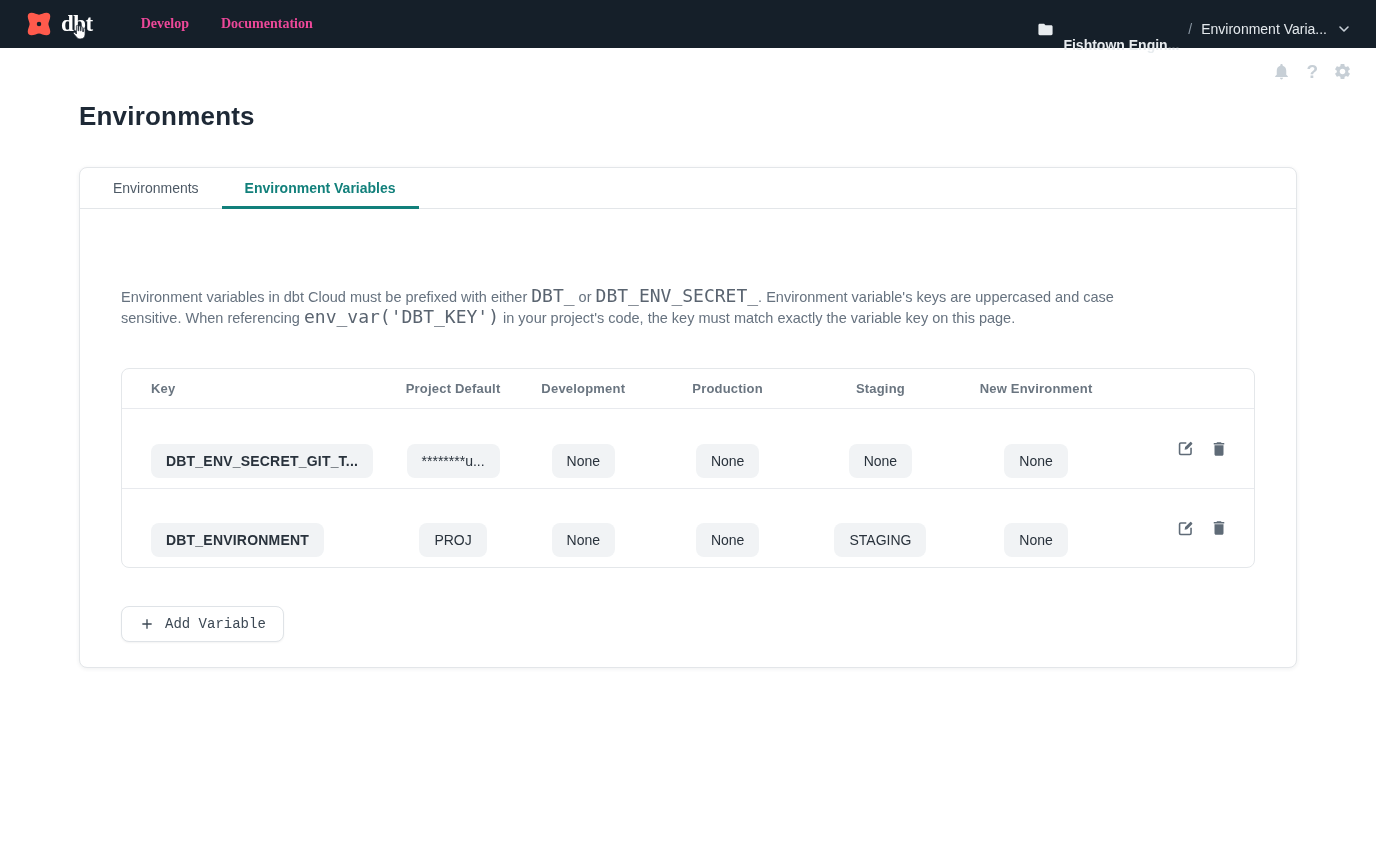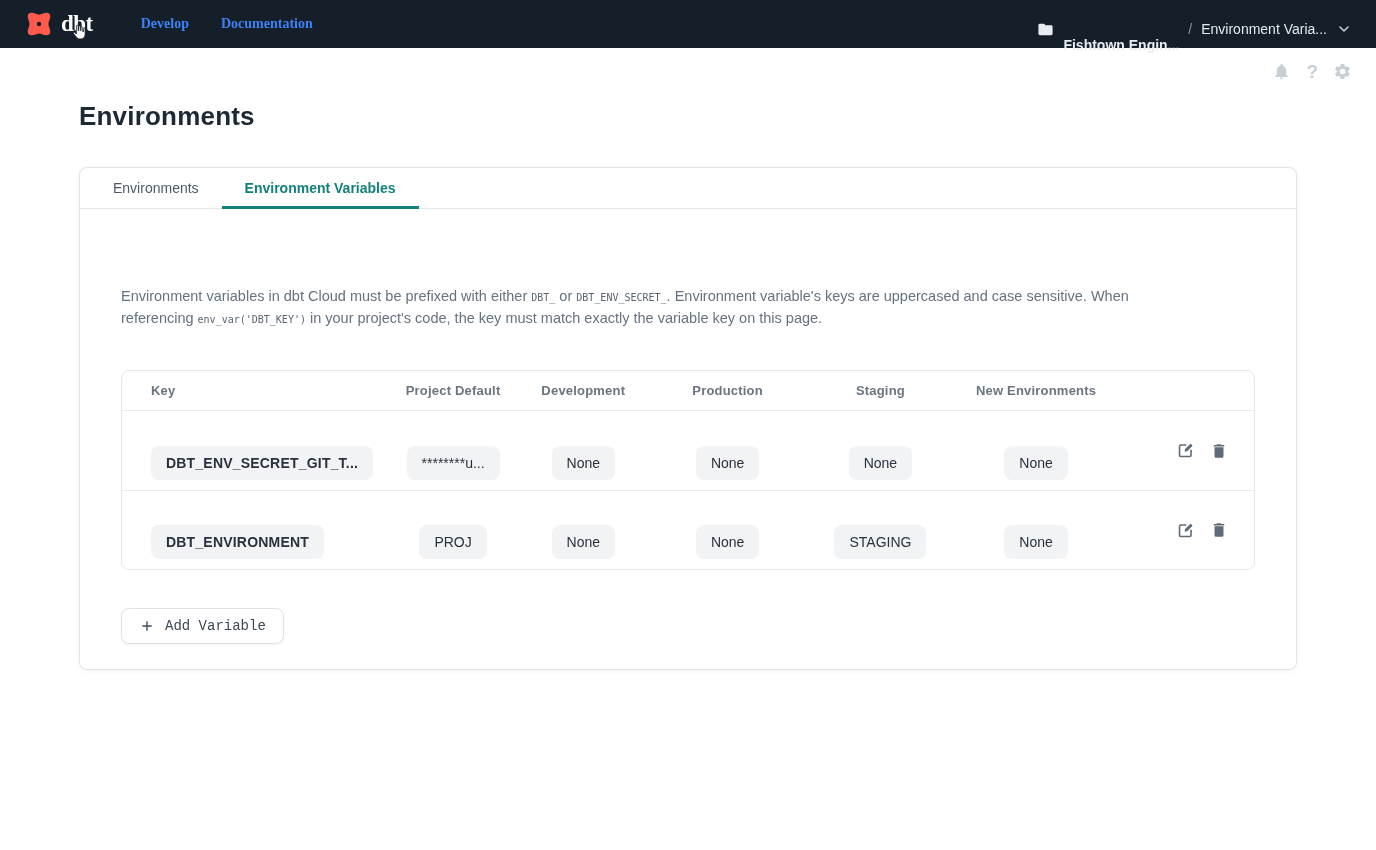--- a/index.html
+++ b/index.html
@@ -9,21 +9,21 @@
   
   .navbar { height: 48px; background: #151f29; display: flex; align-items: center;
     justify-content: space-between; padding: 0 24px; position: relative; }
   .nav-left { display: flex; align-items: center; gap: 32px; height: 100%; font-family: Liberation Serif, serif; }
   .logo { display: flex; align-items: center; gap: 7px; position: relative; cursor: pointer; text-decoration: none; }
   .logo-mark { width: 30px; height: 30px; }
   .logo-text { color: #ffffff; font-weight: 700; font-size: 23px; letter-spacing: -0.5px; }
   .cursor-hand { position: absolute; left: 46px; top: 15px; width: 17px; height: 17px; }
   .nav-links { display: flex; height: 48px; }
   .nav-link { display: flex; align-items: center; gap: 7px; padding: 0 16px; height: 48px;
-    color: #3b82f6; font-weight: 700; font-size: 14px; position: relative; cursor: pointer; text-decoration: none; }
+    color: #ec4899; font-weight: 700; font-size: 14px; position: relative; cursor: pointer; text-decoration: none; }
   .nav-link.active { color: #33d1c6; }
   .nav-link.active::after { content: ""; position: absolute; left: 0; right: 0; bottom: 0;
     height: 3px; background: #33d1c6; }
   .chev { width: 14px; height: 14px; }
 
   .nav-right { display: flex; align-items: flex-end; gap: 9px; flex-direction: column; }
   .beta-badge { display: flex; align-items: center; gap: 8px; padding: 5px 11px;
     border: 2px solid #2bd2c7; border-radius: 8px; background: transparent;
     color: #2bd2c7; font-weight: 700; font-size: 13px; cursor: pointer;
     font-family: "Liberation Sans", sans-serif; }
@@ -50,21 +50,21 @@
     position: relative; cursor: pointer; background: none; border: none;
     font-family: "Liberation Sans", sans-serif; }
   .tab.active { color: #12807b; font-weight: 700; }
   .tab.active::after { content: ""; position: absolute; left: 0; right: 0; bottom: -1px;
     height: 3px; background: #12807b; }
 
   .card-body { padding: 77px 41px 25px; }
   .description { font-size: 14.5px; color: #66727f; line-height: 20px; max-width: 1040px;
     margin-bottom: 40px; }
   .description code { font-family: "DejaVu Sans Mono", "Liberation Mono", monospace;
-    font-size: 10px; color: #5a6470; }
+    font-size: 18px; color: #5a6470; }
 
   .env-table { border: 1px solid #e4e7ea; border-radius: 8px; overflow: hidden; }
   .thead, .trow { display: grid;
     grid-template-columns: 24% 10.5% 12.5% 13% 14% 13.5% 1fr; align-items: center; }
   .thead { height: 40px; border-bottom: 1px solid #e8eaee; font-size: 13px; font-weight: 700;
     color: #6a7580; letter-spacing: 0.2px; }
   .thead .hcell { text-align: center; }
   .thead .hcell.first { text-align: left; padding-left: 29px; }
   .trow { height: 79px; }
   .trow + .trow { border-top: 1px solid #e8eaee; }
@@ -159,21 +159,21 @@
     <div class="card-body">
       <p class="description"><span>Environment variables in dbt Cloud must be prefixed with either </span><code>DBT_</code><span> or </span><code>DBT_ENV_SECRET_</code><span>. Environment variable's keys are uppercased and case sensitive. When referencing </span><code>env_var('DBT_KEY')</code><span> in your project's code, the key must match exactly the variable key on this page.</span></p>
 
       <div class="env-table">
         <div class="thead">
           <div class="hcell first">Key</div>
           <div class="hcell">Project Default</div>
           <div class="hcell">Development</div>
           <div class="hcell">Production</div>
           <div class="hcell">Staging</div>
-          <div class="hcell">New Environments</div>
+          <div class="hcell">New Environment</div>
           <div class="hcell"></div>
         </div>
 
         <div class="trow">
           <div class="cell key">
               <span class="pill keyname">DBT_ENV_SECRET_GIT_T...</span>
             </div>
           <div class="cell">
               <span class="pill">********u...</span>
             </div>

